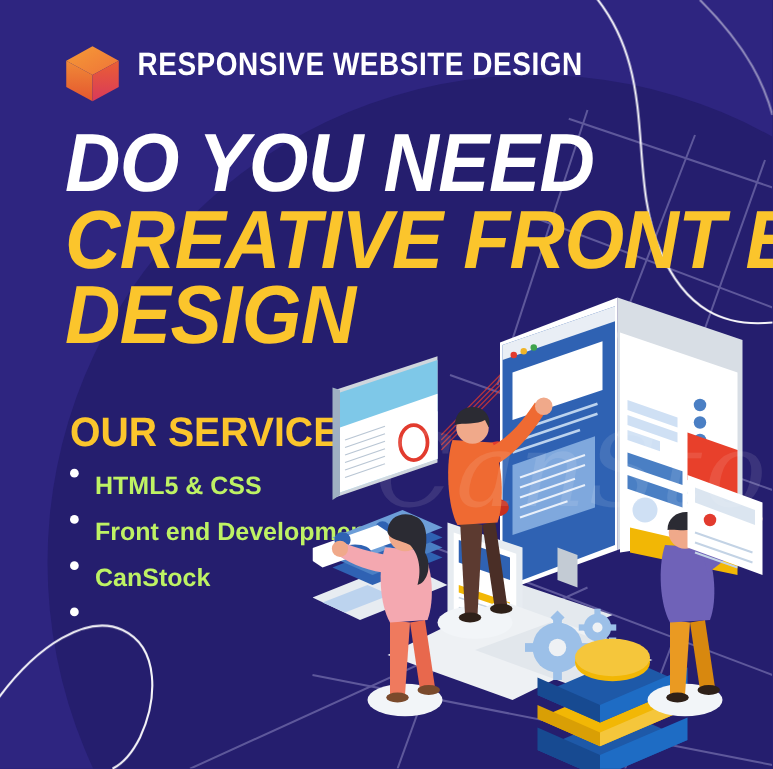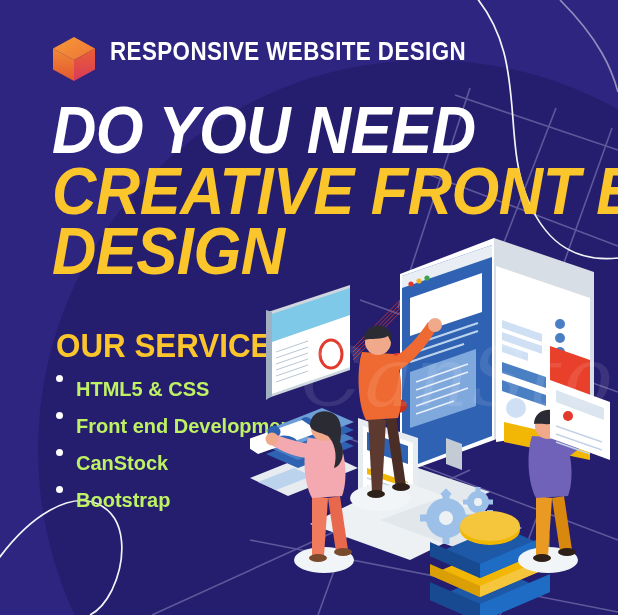--- a/index.html
+++ b/index.html
@@ -179,21 +179,20 @@
       <li class="svc-item">
         <span class="svc-bullet"></span>
         <span>Front end Development</span>
       </li>
       <li class="svc-item">
         <span class="svc-bullet"></span>
         <span>CanStock</span>
       </li>
       <li class="svc-item">
         <span class="svc-bullet"></span>
-        <span>Bootstrap</span>
       </li>
     </ul>
   </div>
 
   <svg class="illus" viewBox="0 0 372 385">
 
     <g>
       <polygon points="18,82 100,55 100,140 18,168" fill="#cfd6dd"></polygon>
       <polygon points="22,84 100,58 100,137 22,164" fill="#7ec8e8"></polygon>
       <polygon points="22,112 100,85 100,137 22,164" fill="#ffffff"></polygon>

